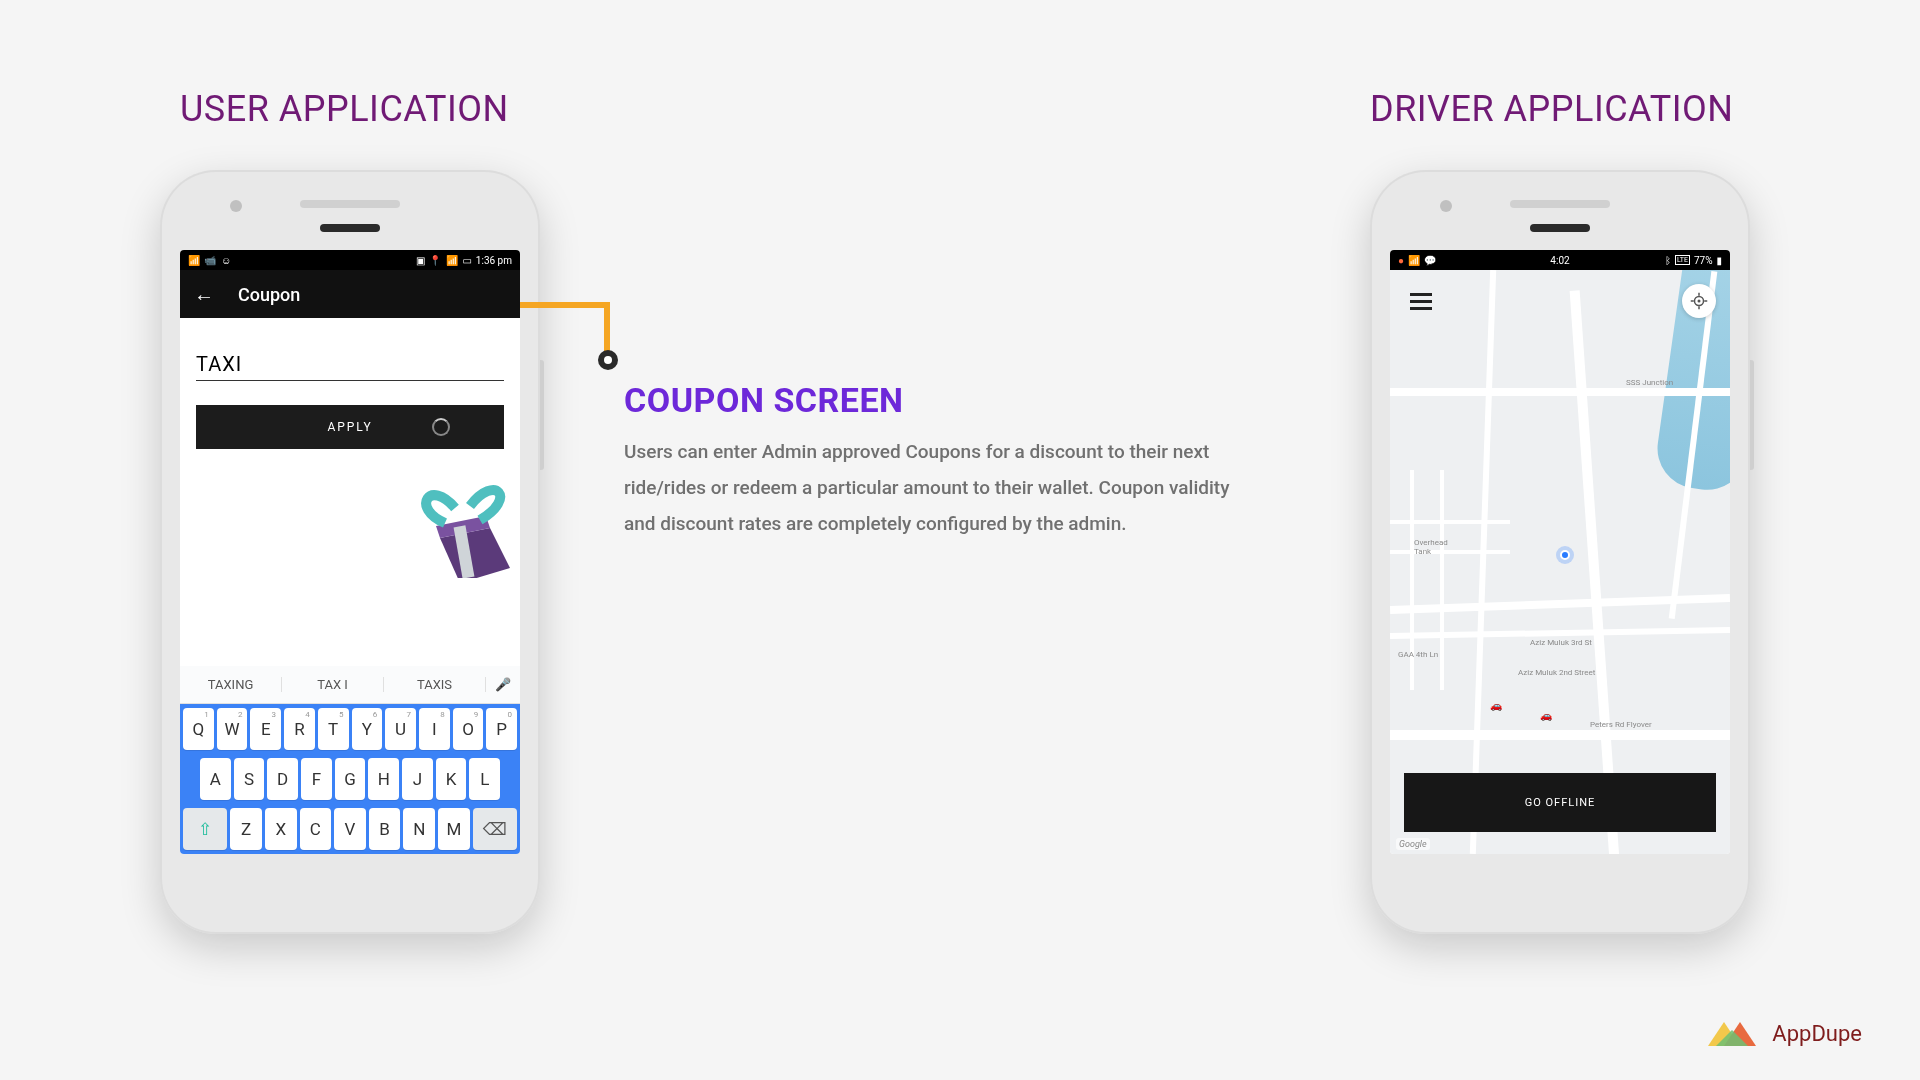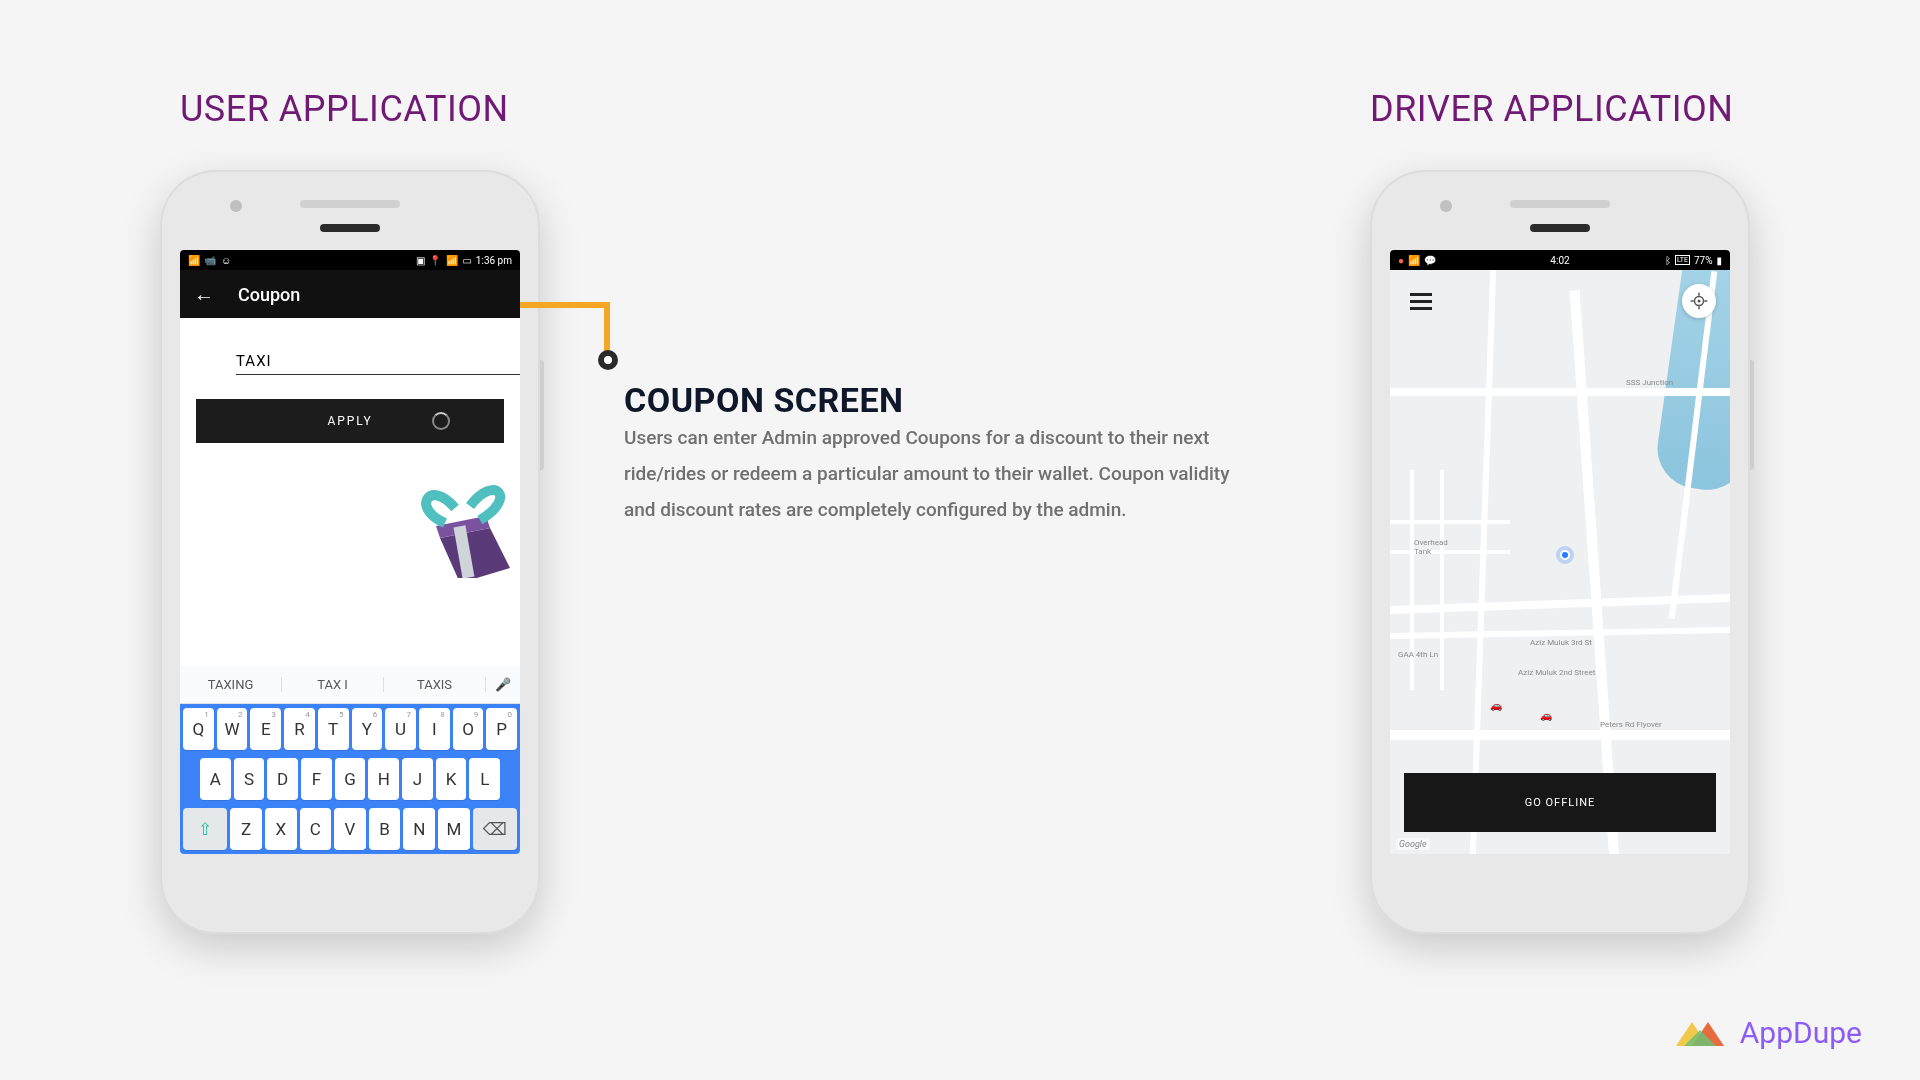--- a/index.html
+++ b/index.html
@@ -116,26 +116,25 @@
   padding: 30px 16px 0 16px;
   background: #fff;
   position: relative;
   height: 260px;
   overflow: hidden;
 }
 .coupon-field {
   border: none;
   border-bottom: 1px solid #333;
   width: 100%;
-  font-size: 15px;
+  font-size: 20px;
   letter-spacing: 1px;
   padding: 4px 0;
   outline: none;
   font-family: inherit;
-  margin-left: 40px;
 }
 .apply-btn {
   margin-top: 24px;
   width: 100%;
   height: 44px;
   background: #1c1c1c;
   color: #fff;
   font-size: 12px;
   letter-spacing: 2px;
   display: flex;
@@ -362,42 +361,43 @@
 
 .callout {
   position: absolute;
   top: 380px;
   left: 624px;
   width: 620px;
 }
 .callout h2 {
   font-size: 34px;
   font-weight: 700;
-  color: #0f172a;
+  color: #6d28d9;
   letter-spacing: 0.5px;
+  margin-bottom: 14px;
 }
 .callout p {
   font-size: 19px;
   line-height: 1.9;
   color: #707070;
   font-weight: 500;
 }
 
 
 .brand {
   position: absolute;
   bottom: 30px;
   right: 58px;
   display: flex;
   align-items: center;
   gap: 12px;
 }
 .brand-text {
-  font-size: 30px;
-  color: #8b5cf6;
+  font-size: 22px;
+  color: #7f1d1d;
   font-weight: 400;
 }
 .brand-mark {
   width: 60px;
   height: 34px;
   position: relative;
 }
 </style>
 </head>
 <body>
@@ -568,21 +568,21 @@
       <div class="map-road" style="top:460px; left:0; width:100%; height:10px"></div>
       <div class="map-road" style="top:0; left:300px; width:6px; height:60%; transform:rotate(7deg)"></div>
       <div class="map-road" style="top:200px; left:20px; width:4px; height:220px"></div>
       <div class="map-road" style="top:200px; left:50px; width:4px; height:220px"></div>
       <div class="map-road" style="top:250px; left:0; width:120px; height:4px"></div>
       <div class="map-road" style="top:280px; left:0; width:120px; height:4px"></div>
 
       <div class="map-label" style="top:108px; left:236px">SSS Junction</div>
       <div class="map-label" style="top:268px; left:24px; white-space:pre">Overhead
 Tank</div>
-      <div class="map-label" style="top:450px; left:210px">Peters Rd Flyover</div>
+      <div class="map-label" style="top:450px; left:200px">Peters Rd Flyover</div>
       <div class="map-label" style="top:368px; left:140px">Aziz Muluk 3rd St</div>
       <div class="map-label" style="top:398px; left:128px">Aziz Muluk 2nd Street</div>
       <div class="map-label" style="top:380px; left:8px">GAA 4th Ln</div>
 
       <div class="loc-dot" style="top:280px; left:170px"></div>
 
       <div style="position:absolute; top:430px; left:100px; font-size:10px;color:#6aa9ff">🚗</div>
       <div style="position:absolute; top:440px; left:150px; font-size:10px;color:#6aa9ff">🚗</div>
 
       <div class="menu-btn">

